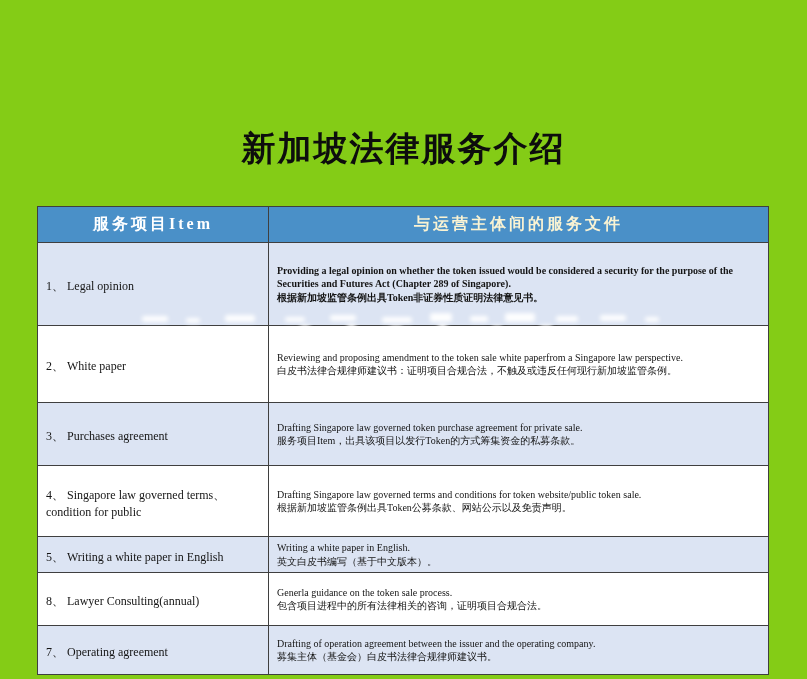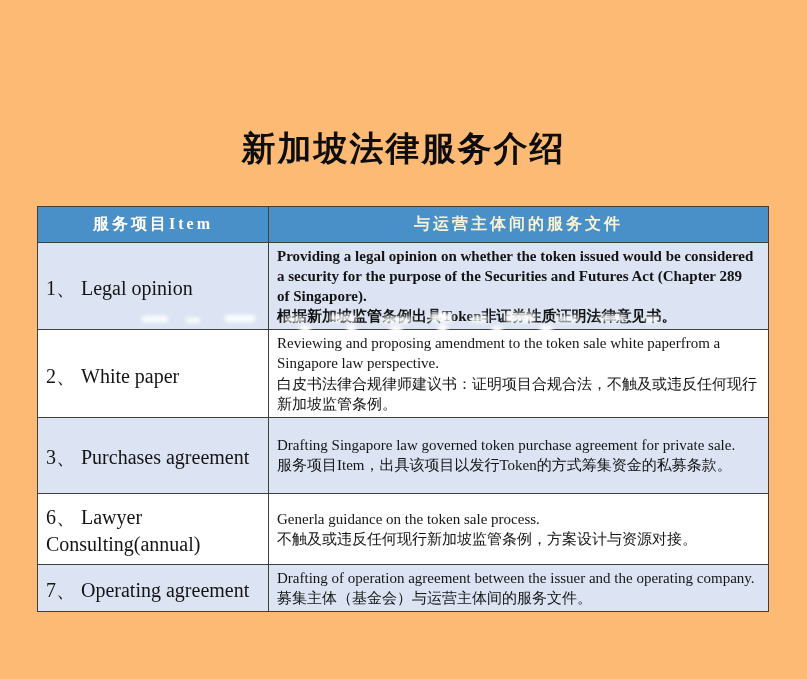--- a/index.html
+++ b/index.html
@@ -1,19 +1,19 @@
 <!DOCTYPE html>
 <html style="--header-bg: #4a90c8; --header-item-text: #ffffff; --header-content-text: #faf3d3; --row-alt-bg: #dce4f3; --border: #3f3f3f; --text: #141414;"><head>
 <meta charset="utf-8">
 <style>
   html,body { margin:0; padding:0; background:#ffffff; }
   .page {
     position:relative;
     width:807px; height:679px;
-    background:#fdba74;
+    background:#84cc16;
     overflow:hidden;
     font-family:"Liberation Serif","DejaVu Serif",serif;
     color:var(--text,#141414);
   }
   .title {
     position:absolute;
     top:126px; left:0; width:100%;
     margin:0;
     text-align:center;
     font-family:"Liberation Sans","DejaVu Sans",sans-serif;
@@ -41,38 +41,38 @@
     font-size:16px;
     font-weight:bold;
     letter-spacing:3px;
     text-align:center;
   }
   th.h-item   { color:var(--header-item-text,#ffffff); }
   th.h-content{ color:var(--header-content-text,#faf3d3); }
 
   tbody tr:nth-child(1){ height:83px; }
   tbody tr:nth-child(2){ height:77px; }
-  tbody tr:nth-child(3){ height:76px;margin-left:18px; }
+  tbody tr:nth-child(3){ height:63px;margin-left:18px; }
   tbody tr:nth-child(4){ height:71px; }
   tbody tr:nth-child(5){ height:36px; }
   tbody tr:nth-child(6){ height:53px; }
   tbody tr:nth-child(7){ height:49px; }
   tbody tr:nth-child(odd)  td { background:var(--row-alt-bg,#dce4f3); }
   tbody tr:nth-child(even) td { background:#ffffff; }
 
   td.item-cell {
     vertical-align:middle;
     padding:7px 4px 2px 8px;
-    font-size:20px;
+    font-size:12px;
     line-height:1.35;
   }
   td.content-cell {
     vertical-align:middle;
     padding:3px 10px 3px 8px;
-    font-size:15px;
+    font-size:10px;
     line-height:1.34;
   }
   tbody tr:nth-child(1) td.content-cell { font-weight:600; }
 
   
   .wm {
     position:absolute;
     background:rgba(255,255,255,0.95);
     filter:blur(2px);
     border-radius:2px;
@@ -131,31 +131,45 @@
         </td>
       </tr>
       <tr>
         <td class="item-cell">3、 Purchases agreement</td>
         <td class="content-cell">
           <div>Drafting Singapore law governed token purchase agreement for private sale.</div>
           <div>服务项目Item，出具该项目以发行Token的方式筹集资金的私募条款。</div>
         </td>
       </tr>
       <tr>
-        <td class="item-cell">6、 Lawyer Consulting(annual)</td>
+        <td class="item-cell">4、 Singapore law governed terms、condition for public</td>
+        <td class="content-cell">
+          <div>Drafting Singapore law governed terms and conditions for token website/public token sale.</div>
+          <div>根据新加坡监管条例出具Token公募条款、网站公示以及免责声明。</div>
+        </td>
+      </tr>
+      <tr>
+        <td class="item-cell">5、 Writing a white paper in English</td>
+        <td class="content-cell">
+          <div>Writing a white paper in English.</div>
+          <div>英文白皮书编写（基于中文版本）。</div>
+        </td>
+      </tr>
+      <tr>
+        <td class="item-cell">8、 Lawyer Consulting(annual)</td>
         <td class="content-cell">
           <div>Generla guidance on the token sale process.</div>
-          <div>不触及或违反任何现行新加坡监管条例，方案设计与资源对接。</div>
+          <div>包含项目进程中的所有法律相关的咨询，证明项目合规合法。</div>
         </td>
       </tr>
       <tr>
         <td class="item-cell">7、 Operating agreement</td>
         <td class="content-cell">
           <div>Drafting of operation agreement between the issuer and the operating company.</div>
-          <div>募集主体（基金会）与运营主体间的服务文件。</div>
+          <div>募集主体（基金会）白皮书法律合规律师建议书。</div>
         </td>
       </tr>
     </tbody>
   </table>
 
   <div>
     <span class="wm"></span>
     <span class="wm"></span>
     <span class="wm"></span>
     <span class="wm"></span>

